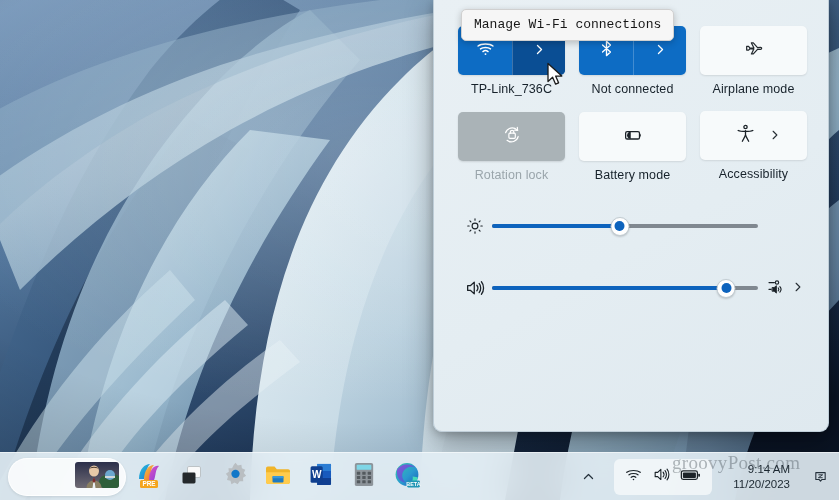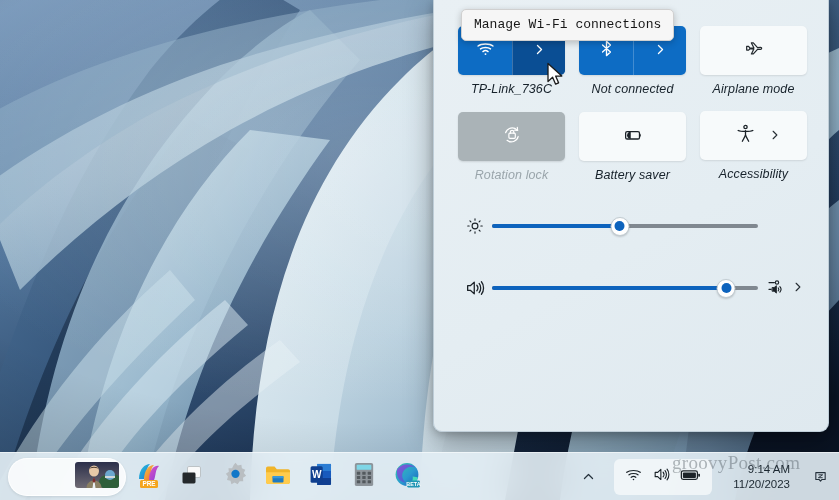--- a/index.html
+++ b/index.html
@@ -78,21 +78,20 @@
   
   #qs-panel {
     position: absolute; left: 433px; top: 0px;
     width: 396px; height: 432px;
     background: linear-gradient(150deg, #e9f0f4 0%, #e4edf2 55%, #dfe9ef 100%);
     border-radius: 0 0 9px 9px;
     border: 1px solid rgba(160,180,195,0.55);
     border-top: none;
     box-shadow: 0 10px 28px rgba(0,0,0,0.34), 0 2px 8px rgba(0,0,0,0.20);
     overflow: hidden;
-    font-style: italic;
   }
   #qs-grid {
     padding: 26px 24px 6px 24px;
     display: grid;
     grid-template-columns: repeat(3, 1fr);
     row-gap: 4px;
     column-gap: 14px;
   }
   .tile-wrap { display: flex; flex-direction: column; align-items: center; }
   .tile {
@@ -335,21 +334,21 @@
           <div class="main">
             <span>
               <svg width="26" height="26" viewBox="0 0 30 24" fill="none" stroke="#1b2228" stroke-width="1.5" stroke-linejoin="round">
                 <rect x="6.5" y="8.2" width="16" height="8.4" rx="1.8"></rect>
                 <path d="M23.2 11.1 L23.2 13.7"></path>
                 <path d="M12.4 8.2 C9.6 8.2 8.2 10.0 8.2 12.4 C8.2 14.8 9.6 16.6 12.4 16.6 Z" fill="#1b2228" stroke="none"></path>
               </svg>
             </span>
           </div>
         </div>
-        <div class="tile-label">Battery saver</div>
+        <div class="tile-label">Battery mode</div>
       </div>
 
       <div class="tile-wrap" style="margin-top:11px;">
         <div class="tile off">
           <div class="main" style="transform:translateX(-8px);">
             <span>
               <svg width="21" height="21" viewBox="0 0 24 24" fill="none" stroke="#1b2228" stroke-width="1.5" stroke-linecap="round">
                 <circle cx="12" cy="4.6" r="1.9"></circle>
                 <path d="M3.6 8.6 C6.5 10.0 17.5 10.0 20.4 8.6"></path>
                 <path d="M12 8.8 L12 14.2"></path>

